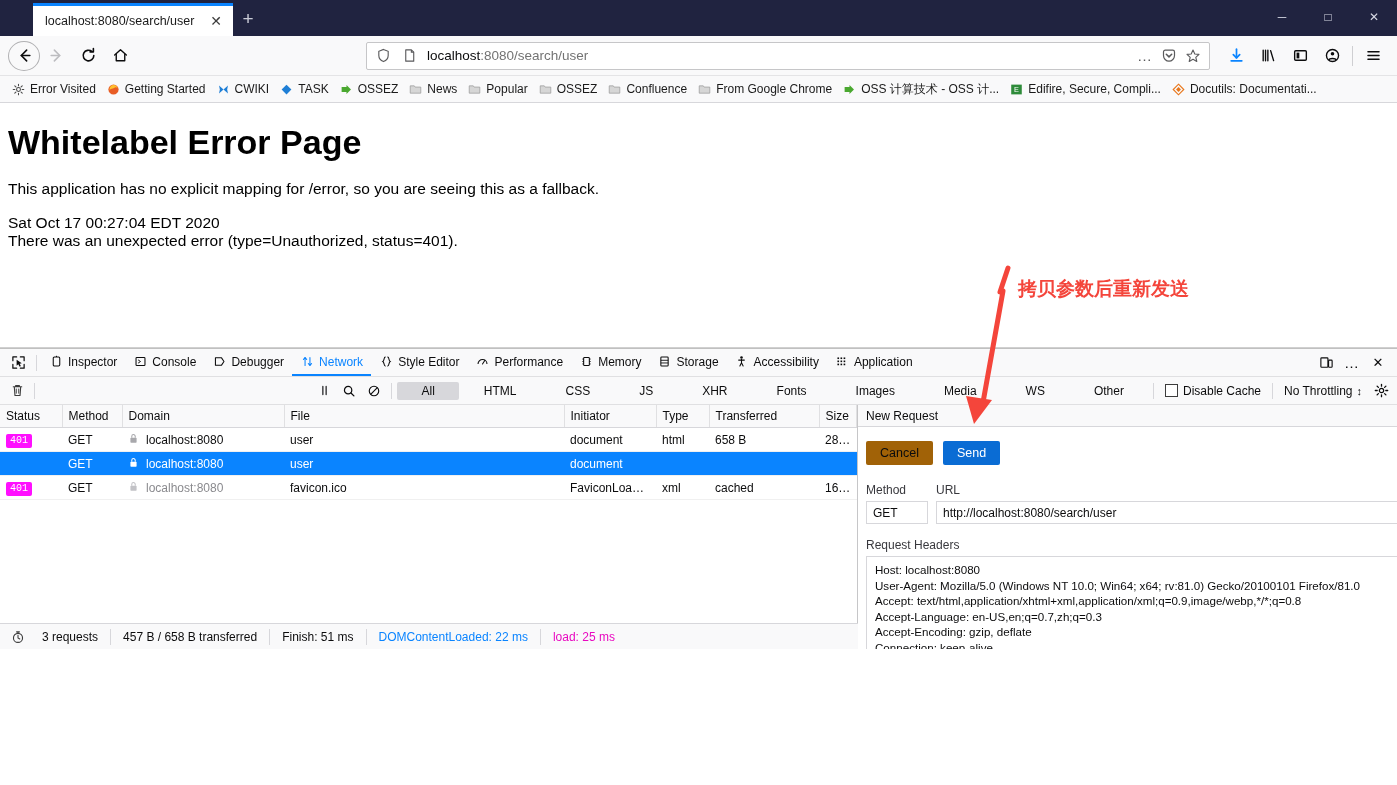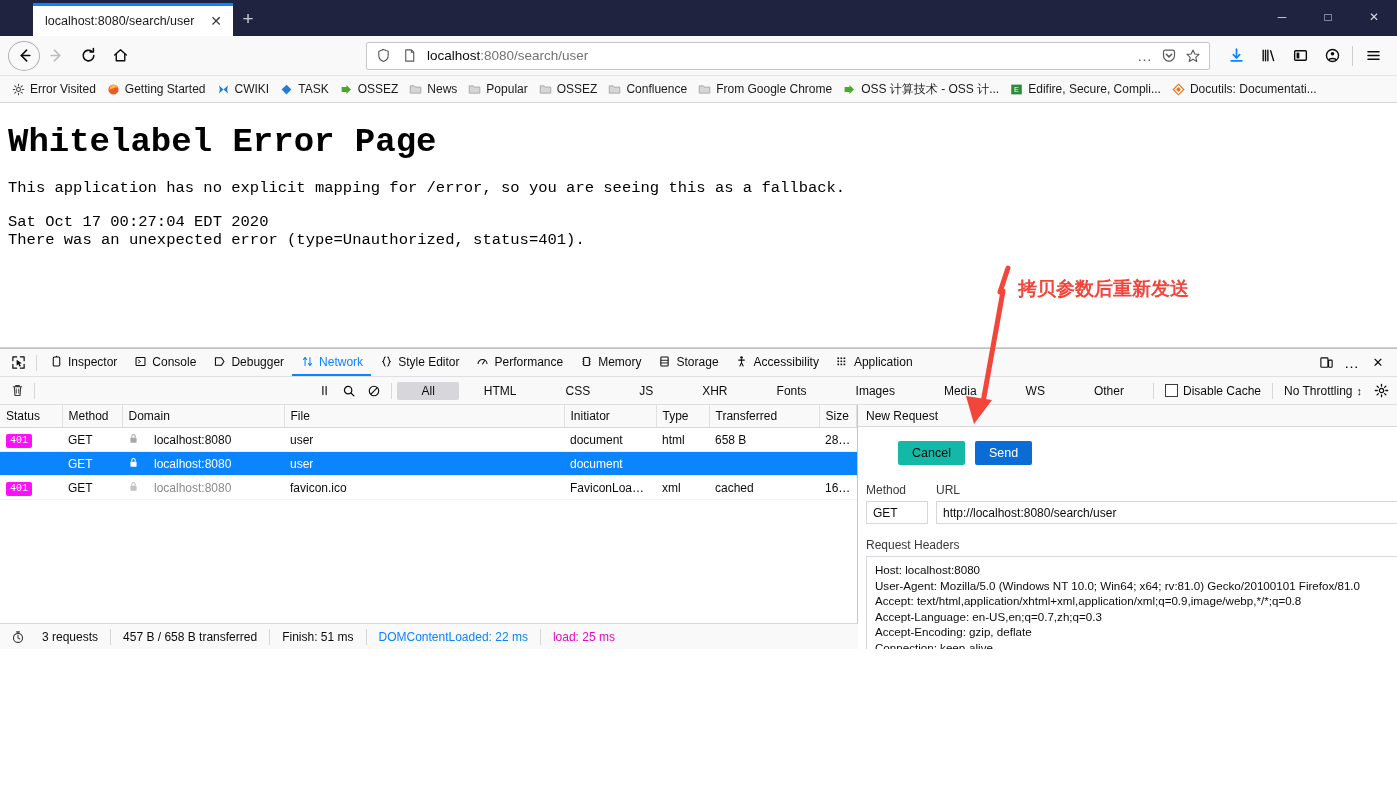--- a/index.html
+++ b/index.html
@@ -133,21 +133,21 @@
     border-radius: 2px;
   }
   .bm-ico { width: 15px; height: 15px; display: flex; align-items: center; justify-content: center; flex: 0 0 15px; }
 
   
   .page {
     flex: 0 0 245px;
     background: #fff;
     padding: 8px;
     overflow: hidden;
-    font-family: Liberation Mono, monospace;
+    font-family: Liberation Sans, sans-serif;
     border-bottom: 1px solid #d0d0d0;
   }
   .page h1 {
     font-size: 34px; margin: 12px 0 18px 0;
     font-weight: bold; color: #000;
     letter-spacing: 0px;
   }
   .page p {
     font-size: 15.5px; margin: 0 0 16px 0; color: #000;
   }
@@ -264,21 +264,21 @@
     border-bottom: 1px solid #f0f0f0;
     white-space: nowrap; overflow: hidden; text-overflow: ellipsis;
   }
   tr.selected td { background: #0a84ff; color: #fff; }
   .status-badge {
     display: inline-block;
     background: #ff0fff; color: #fff;
     font-size: 10px; font-family: "Liberation Mono", monospace;
     padding: 1px 4px; border-radius: 2px; line-height: 1.2;
   }
-  .lockcell { display: flex; align-items: center; gap: 15px; }
+  .lockcell { display: flex; align-items: center; gap: 7px; }
   .link { color: #0a84ff; }
   .dimtext { color: #8a8a8e; }
   .net-left-body { flex: 1; overflow: hidden; background: #fff; }
 
   
   .net-right {
     flex: 1;
     display: flex; flex-direction: column;
     background: #fff;
     min-height: 0;
@@ -298,21 +298,21 @@
     padding: 14px 14px 0 4px;
     position: relative;
   }
   .nr-inner { padding-left: 0px; }
   .btnrow { display: flex; gap: 10px; margin-bottom: 18px; padding-left: 4px; }
   .btn {
     font-size: 12.5px; padding: 5px 14px;
     border: none; border-radius: 2px;
     cursor: pointer; font-family: "Liberation Sans", sans-serif;
   }
-  .btn-cancel { background: #14b8a6; color: #0c0c0d; margin-left: 32px; }
+  .btn-cancel { background: #a16207; color: #0c0c0d; }
   .btn-send { background: #0a6cd4; color: #fff; }
   .field-label { font-size: 12px; color: #38383d; margin-bottom: 4px; display: block; }
   .mu-row { display: flex; gap: 8px; margin-bottom: 14px; padding-left: 4px; }
   .mu-method { width: 62px; }
   .mu-url { flex: 1; }
   .inp {
     width: 100%; height: 23px;
     border: 1px solid #d7d7db;
     background: #fff;
     font-size: 12px; color: #0c0c0d;

